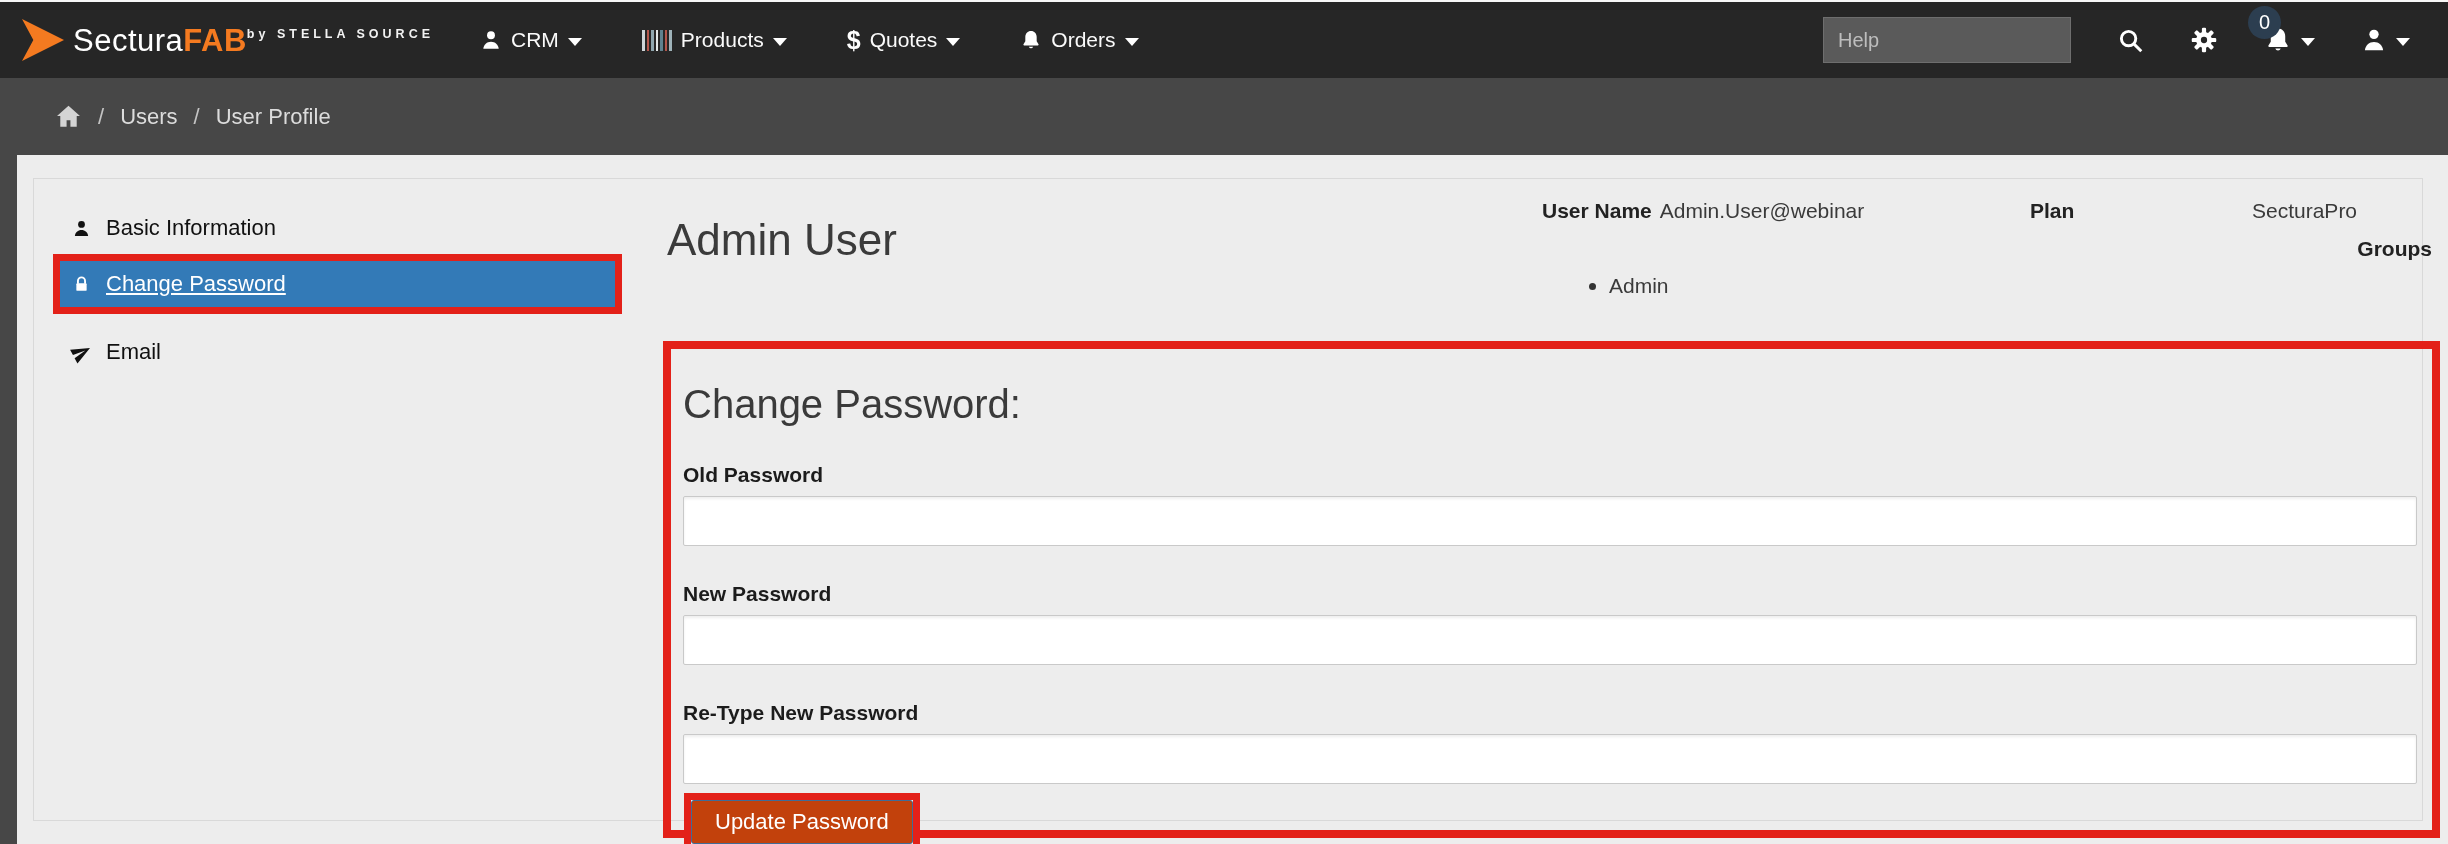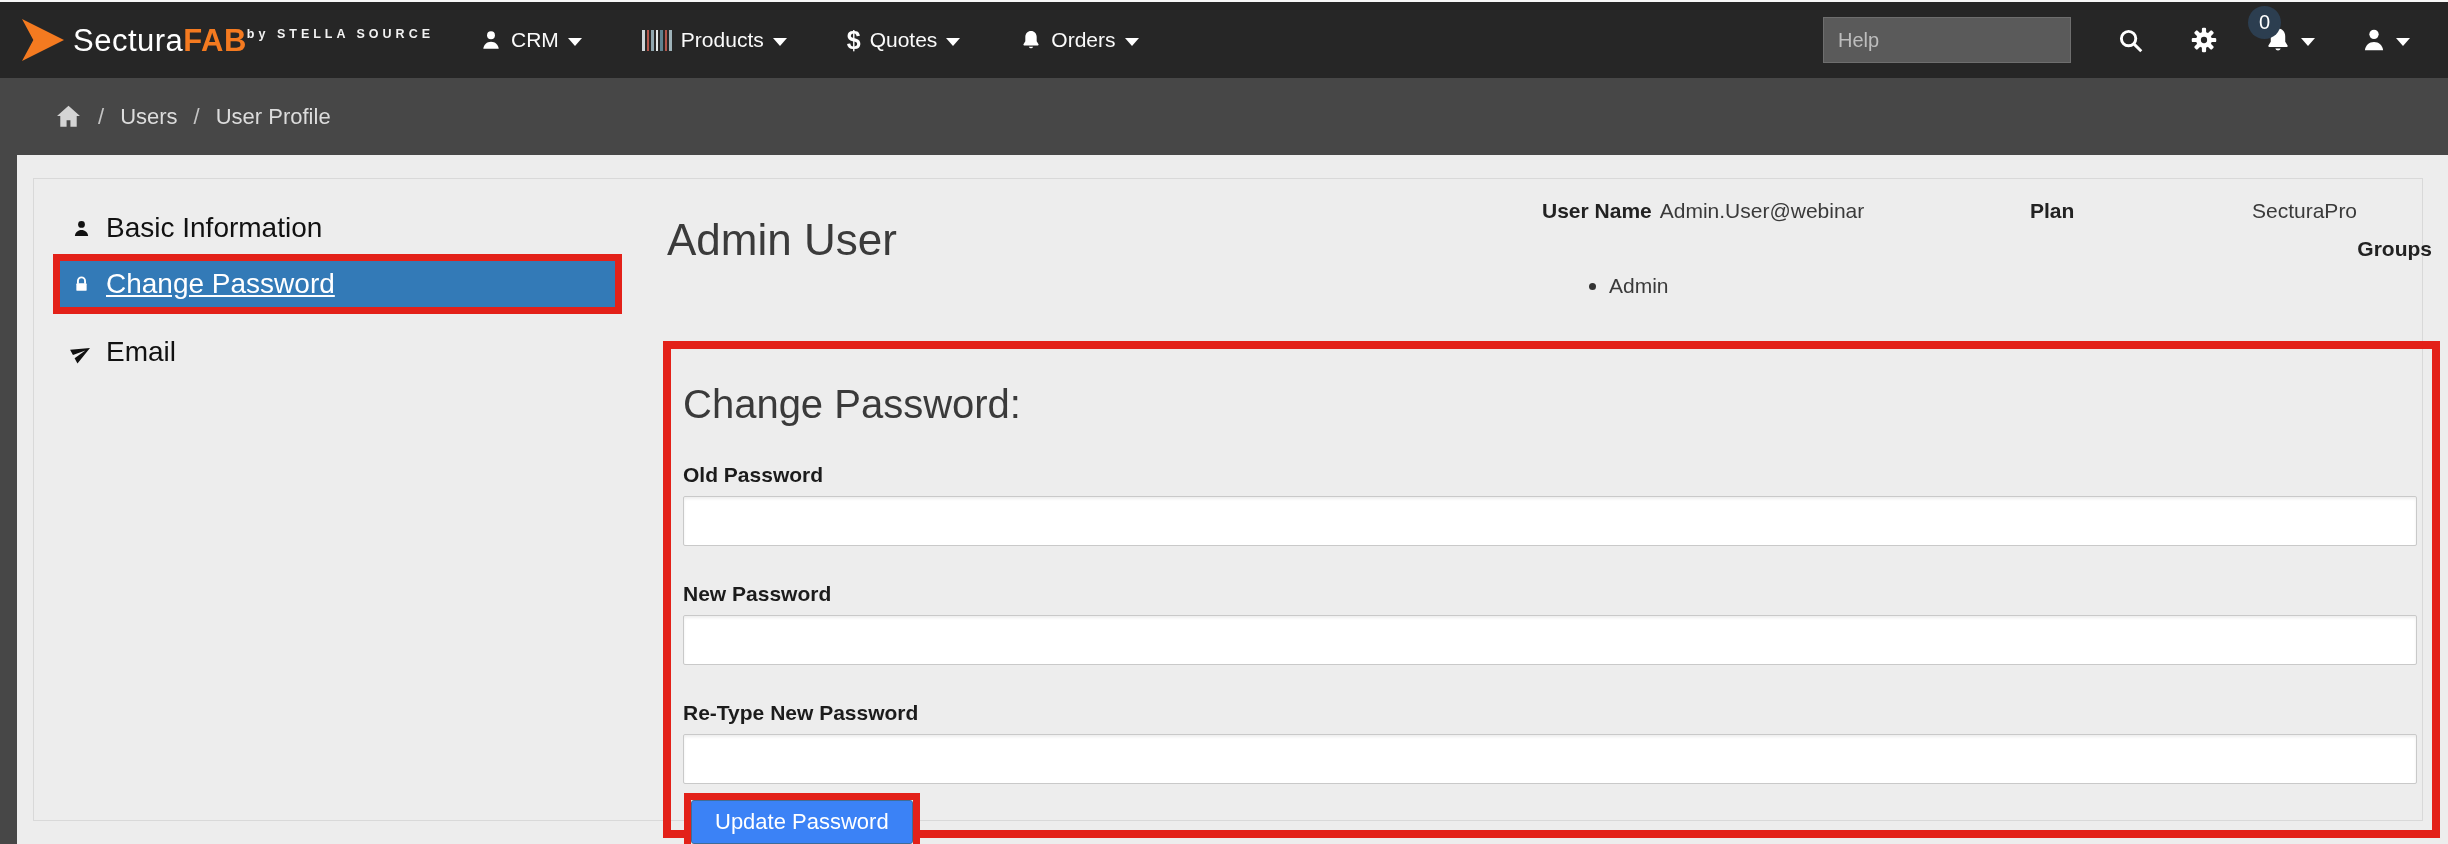--- a/index.html
+++ b/index.html
@@ -57,21 +57,21 @@
   .home-ic { color:#d4d4d4; display:flex; align-items:center; cursor:pointer; }
 
   
   .content { position:relative; height:689px; background:#ededed; }
   .left-strip { position:absolute; left:0; top:0; width:17px; height:100%; background:#474747; }
   .panel { position:absolute; left:33px; top:23px; width:2390px; height:643px; border:1px solid #d9d9d9; }
 
   
   .sidebar { position:absolute; left:53px; top:50px; width:569px; }
   .side-item { display:flex; align-items:center; height:46px; padding-left:10px; gap:14px;
-               font-size:28px; color:#111; cursor:pointer; margin-left:7px; width:555px; }
+               font-size:22px; color:#111; cursor:pointer; margin-left:7px; width:555px; }
   .side-item .sic { width:22px; display:flex; justify-content:center; color:#111; }
   .red-wrap { border:7px solid #e32119; margin-top:3px; width:569px; }
   .red-wrap .side-item { margin-left:0; width:555px; background:#337ab7; color:#fff;text-decoration:underline; }
   .red-wrap .side-item .sic { color:#fff; }
   .side-item.last { margin-top:15px; }
 
   
   .page-title { position:absolute; left:667px; top:60px; font-size:44px; font-weight:500; color:#3b3b3b; }
   .info { position:absolute; left:1542px; top:44px; width:890px; font-size:21px; color:#3a3a3a; }
   .info .b { font-weight:700; color:#222; }
@@ -85,21 +85,21 @@
 
   
   .form-box { position:absolute; left:663px; top:186px; width:1777px; height:497px;
               border:8px solid #e32119; padding:0 15px 0 12px; }
   .form-box h2 { margin-top:33px; font-size:40px; font-weight:500; color:#3a3a3a; }
   .form-box label { display:block; margin-top:36px; font-size:21px; font-weight:700; color:#1c1c1c; }
   .form-box input { display:block; width:100%; height:50px; margin-top:9px; background:#fff;
                     border:1px solid #c9c9c9; border-radius:2px; box-shadow:inset 0 2px 3px rgba(0,0,0,.07);
                     font-size:22px; padding:0 16px; outline:none; font-family:inherit; }
   .btn-wrap { display:inline-block; border:7px solid #e32119; margin-top:9px; margin-left:1px; }
-  .btn-wrap button { display:block; background:#3b82f6; border:1px solid #3f6c97; border-radius:3px;
+  .btn-wrap button { display:block; background:#c2410c; border:1px solid #3f6c97; border-radius:3px;
                      color:#fff; font-size:22px; padding:8px 23px; cursor:pointer; font-family:inherit; }
 </style>
 </head>
 <body>
 
 <div id="screen">
   <div class="topline"></div>
 
   <header class="navbar">
     <div class="logo">

